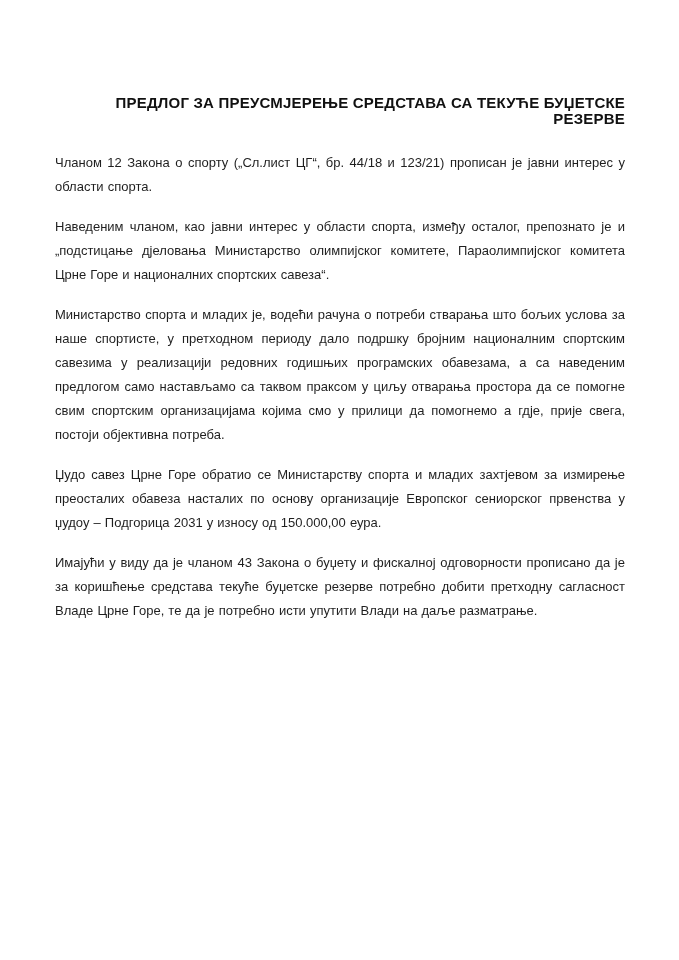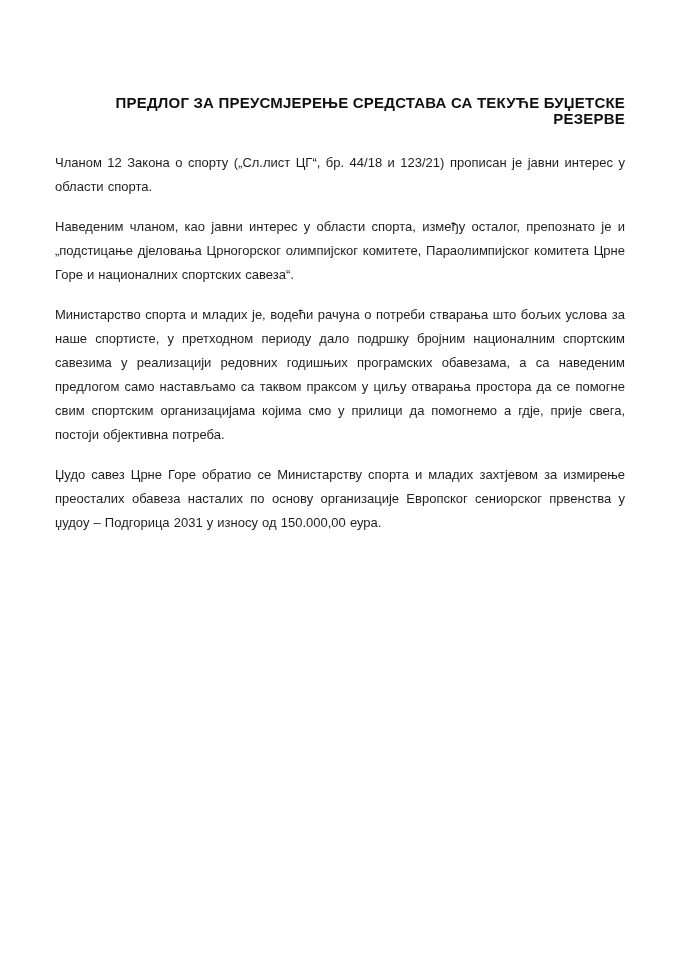--- a/index.html
+++ b/index.html
@@ -36,20 +36,21 @@
   }
 </style>
 </head>
 <body>
 
 <div class="page">
   <h1 class="doc-title">ПРЕДЛОГ ЗА ПРЕУСМЈЕРЕЊЕ СРЕДСТАВА СА ТЕКУЋЕ БУЏЕТСКЕ РЕЗЕРВЕ</h1>
 
   <p class="para">Чланом 12 Закона о спорту („Сл.лист ЦГ“, бр. 44/18 и 123/21) прописан је јавни интерес у области спорта.</p>
 
-  <p class="para">Наведеним чланом, као јавни интерес у области спорта, између осталог, препознато је и „подстицање дјеловања Црногорског олимпијског комитете, Параолимпијског комитета Црне Горе и националних спортских савеза“.</p>
+  <p class="para">Наведеним чланом, као јавни интерес у области спорта, између осталог, препознато је и „подстицање дјеловања Министарство олимпијског комитете, Параолимпијског комитета Црне Горе и националних спортских савеза“.</p>
 
   <p class="para">Министарство спорта и младих је, водећи рачуна о потреби стварања што бољих услова за наше спортисте, у претходном периоду дало подршку бројним националним спортским савезима у реализацији редовних годишњих програмских обавезама, а са наведеним предлогом само настављамо са таквом праксом у циљу отварања простора да се помогне свим спортским организацијама којима смо у прилици да помогнемо а гдје, прије свега, постоји објективна потреба.</p>
 
   <p class="para">Џудо савез Црне Горе обратио се Министарству спорта и младих захтјевом за измирење преосталих обавеза насталих по основу организације Европског сениорског првенства у џудоу – Подгорица 2031 у износу од 150.000,00 еура.</p>
 
 
+  <p class="para">Имајући у виду да је чланом 43 Закона о буџету и фискалној одговорности прописано да је за коришћење средстава текуће буџетске резерве потребно добити претходну сагласност Владе Црне Горе, те да је потребно исти упутити Влади на даље разматрање.</p>
 </div>
 
 </body></html>

